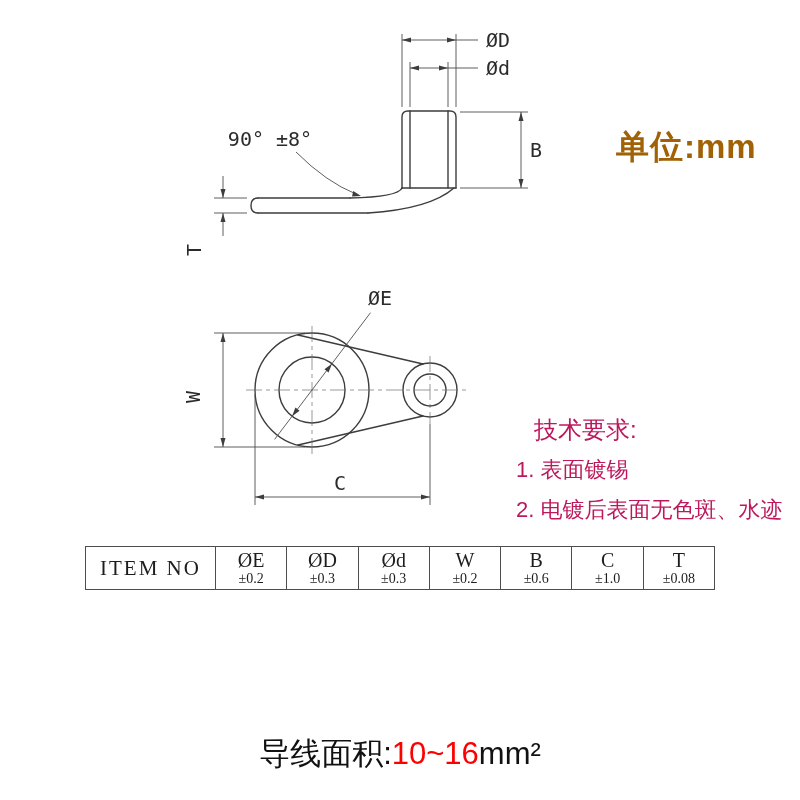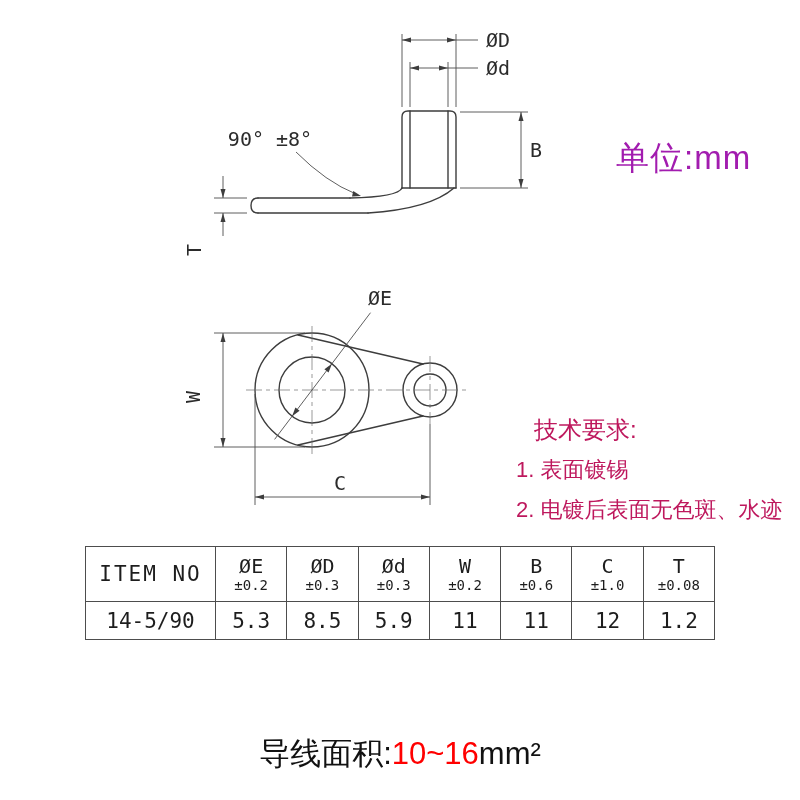--- a/index.html
+++ b/index.html
@@ -9,40 +9,40 @@
   }
   
   .drawing { position:absolute; left:0; top:0; }
   .obj   { stroke:#3d3d3d; stroke-width:1.4; fill:none; stroke-linecap:round; }
   .thin  { stroke:#4d4d4d; stroke-width:0.9; fill:none; }
   .cl    { stroke:#6e6e6e; stroke-width:0.7; fill:none; stroke-dasharray:16 4 4 4; }
   .arrow { fill:#3d3d3d; stroke:none; }
   .dim-text { font-family:"DejaVu Sans Mono", monospace; font-size:20px; fill:#2b2b2b; }
   
   .unit-label {
-    position:absolute; left:616px; top:136px; font-size:33px; font-weight:400;
-    letter-spacing:1px; color:#a21caf;
+    position:absolute; left:616px; top:125px; font-size:33px; font-weight:700;
+    letter-spacing:1px; color:#a16207;
   }
   .material-label {
     position:absolute; left:610px; top:295px; font-size:30px; font-weight:700;
   }
   .tech-req { position:absolute; left:492px; top:410px; line-height:40px; color:#be185d;margin-left:24px; }
   .tech-req .tr-title { font-size:24px; padding-left:18px; }
   .tech-req .tr-item  { font-size:22px; }
   
   .spec-table {
     position:absolute; left:85px; top:546px; width:630px;
     border-collapse:collapse; table-layout:fixed; background:#ffffff;
     font-family:"DejaVu Sans Mono", monospace; color:#1d1d1d;
   }
   .spec-table th, .spec-table td {
     border:1px solid #4d4d4d; text-align:center; vertical-align:middle;
     font-weight:normal; padding:0;
   }
-  .spec-table tr.hdr  { height:55px; }
+  .spec-table tr.hdr  { height:43px;font-family:Liberation Serif, serif; }
   .spec-table tr.data { height:38px; }
   .spec-table col.c0  { width:130px; }
   .spec-table .item-hdr { font-size:21px; letter-spacing:2px; }
   .spec-table .sym { font-size:20px; line-height:22px; }
   .spec-table .tol { font-size:14px; line-height:16px; }
   .spec-table td   { font-size:21px; }
   
   .model-title {
     position:absolute; left:0; right:0; top:662px; text-align:center;
     font-size:62px; font-weight:700; color:#0d0d0d; letter-spacing:1px;
@@ -191,30 +191,20 @@
       </th>
       <th>
         <div class="sym">C</div>
         <div class="tol">±1.0</div>
       </th>
       <th>
         <div class="sym">T</div>
         <div class="tol">±0.08</div>
       </th>
     </tr>
-    <tr class="data">
-      <td>14-5/90</td>
-      <td>5.3</td>
-      <td>8.5</td>
-      <td>5.9</td>
-      <td>11</td>
-      <td>11</td>
-      <td>12</td>
-      <td>1.2</td>
-    </tr>
   </tbody>
     </table>
 
 
   <div class="wire-area">
     <span>导线面积:</span><span class="wa-value" style="color: rgb(255, 0, 0);">10~16</span><span>mm²</span>
   </div>
 
 </div>
 

